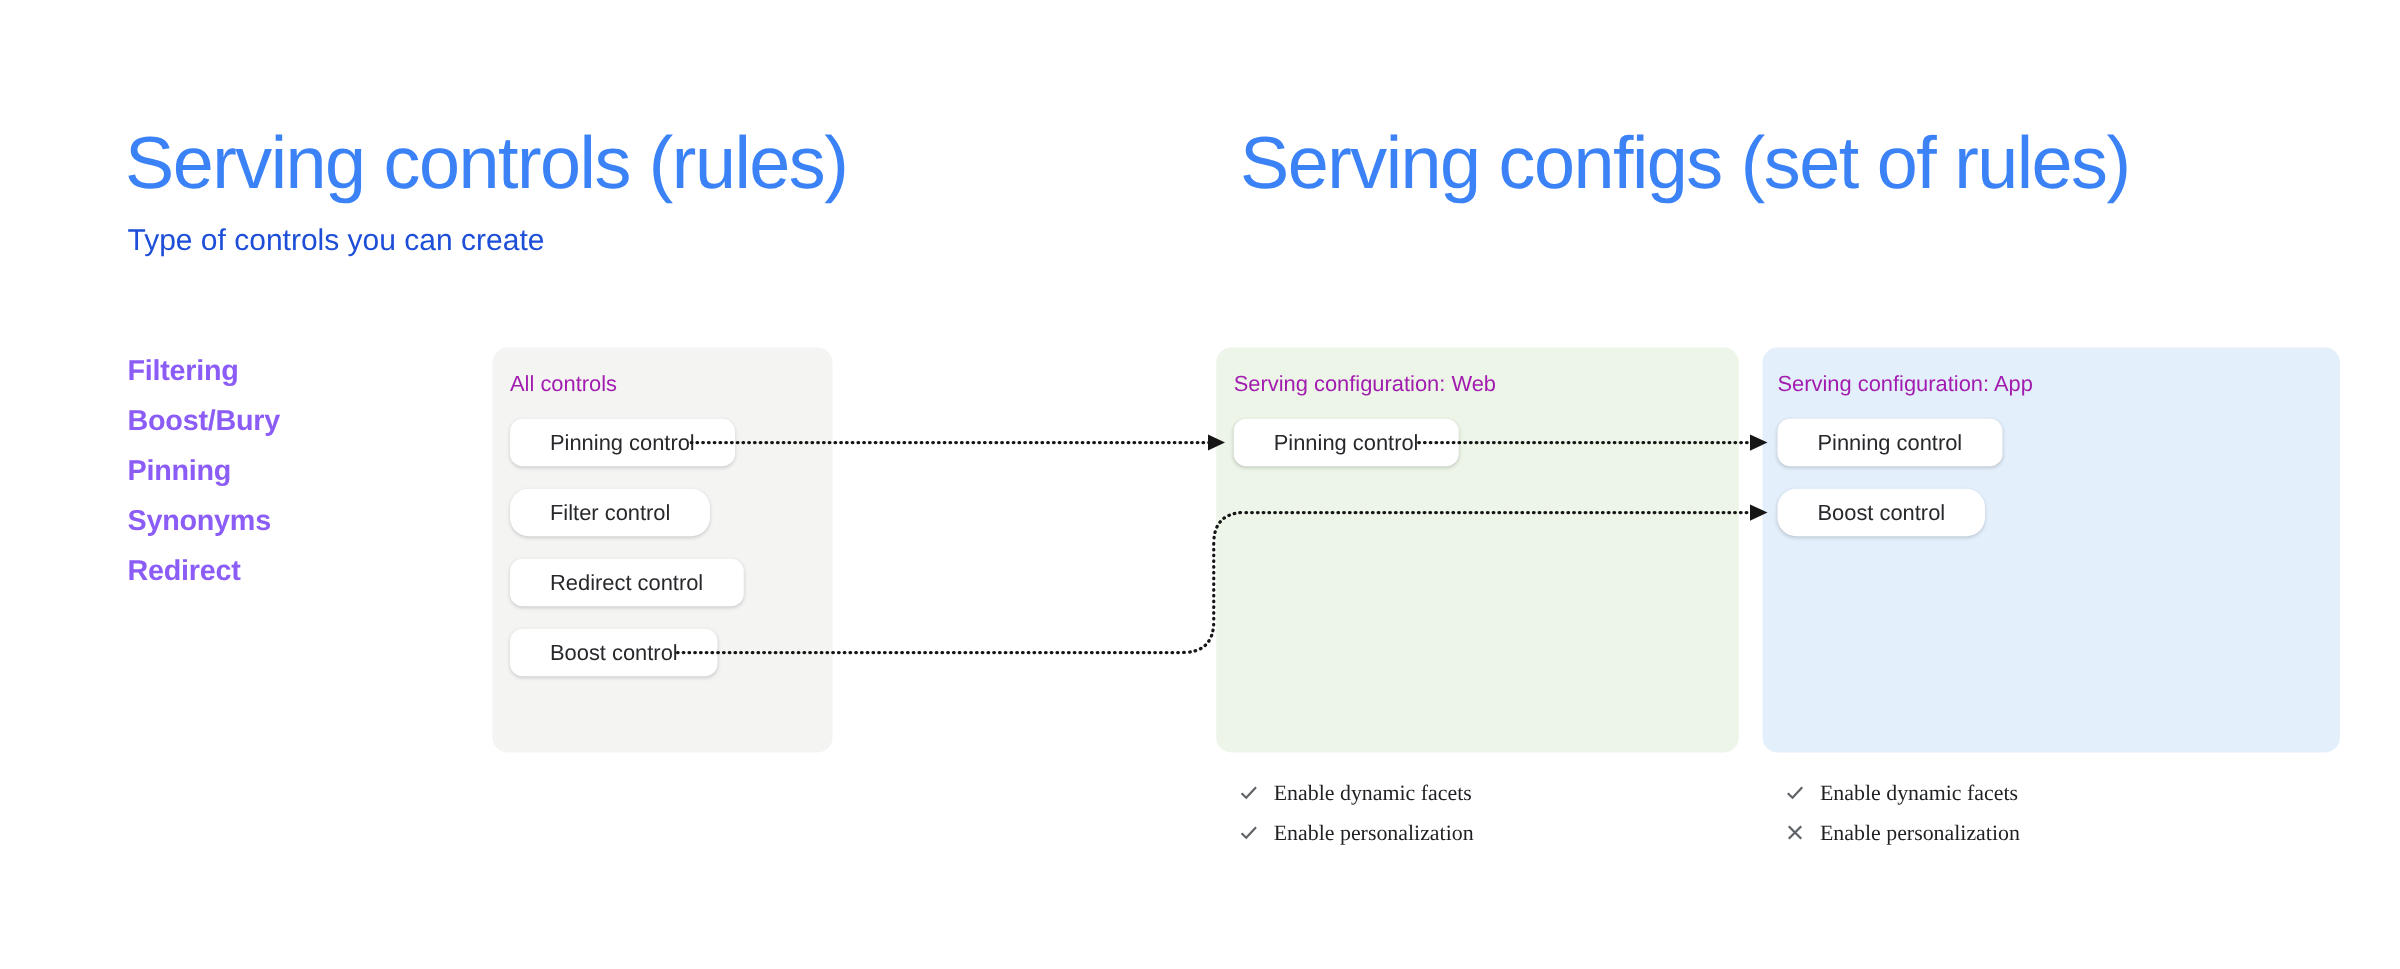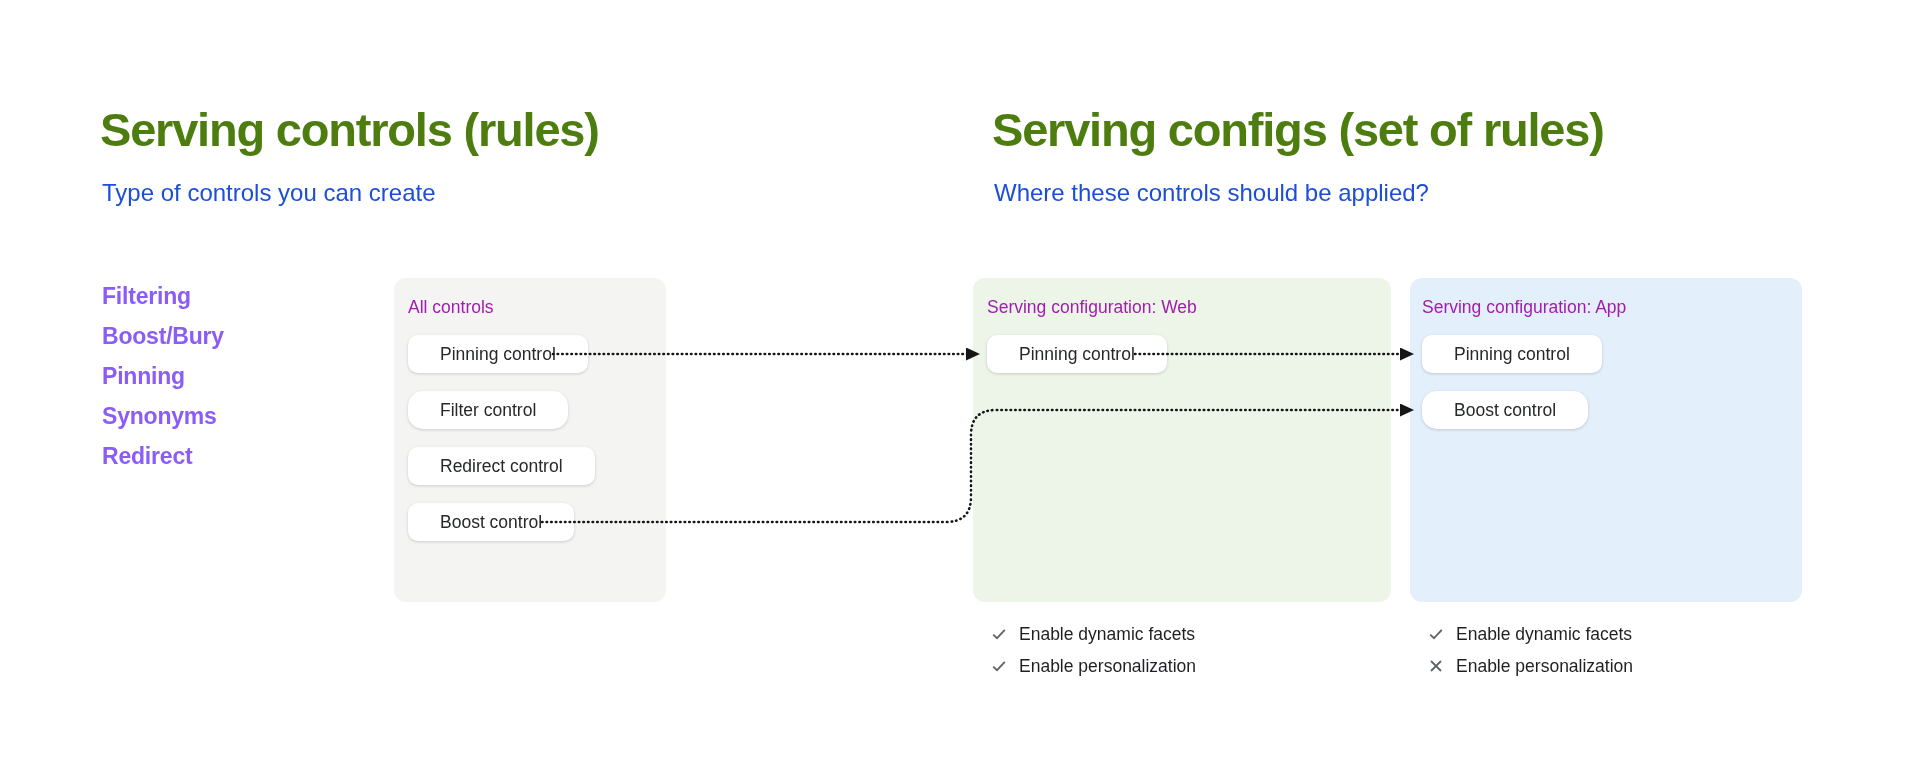--- a/index.html
+++ b/index.html
@@ -4,39 +4,39 @@
 <style>
   * { margin:0; padding:0; box-sizing:border-box; }
   html,body { background:#ffffff; }
   #canvas {
     position:relative; width:1920px; height:775px; overflow:hidden;
     background:#ffffff;
     font-family:"Liberation Sans", sans-serif;
     color:#202124;
   }
   
-  .big-title { position:absolute; font-size:47px; line-height:58px; font-weight:700;
-               letter-spacing:-1.2px; color:#4d7c0f; white-space:nowrap; }
+  .big-title { position:absolute; font-size:59px; line-height:58px; font-weight:400;
+               letter-spacing:-1.2px; color:#3b82f6; white-space:nowrap; }
   .subtitle  { position:absolute; font-size:24px; line-height:31px; font-weight:400;
                color:#1d4ed8; white-space:nowrap;text-align:center; }
   #left-title  { left:100px; top:101px; }
   #left-sub    { left:102px; top:177px; }
   #right-title { left:992px; top:101px; }
   #right-sub   { left:994px; top:177px; }
 
   
   #control-type-list { position:absolute; left:102px; top:276px; list-style:none; }
   #control-type-list li { font-size:23px; line-height:40px; font-weight:700;
                           color:#8b5cf6; letter-spacing:-0.2px; }
 
   
   .panel { position:absolute; top:278px; height:324px; border-radius:12px; z-index:1; }
   #panel-all { left:394px;  width:272px; background:#f4f4f3; }
   #panel-web { left:973px;  width:418px; background:#ecf5e7; }
-  #panel-app { left:1410px; width:392px; background:#e3effb; }
+  #panel-app { left:1410px; width:462px; background:#e3effb; }
   .panel-title { position:absolute; top:19px; left:14px; font-size:17.5px;
                  color:#a21caf; white-space:nowrap; }
   #panel-app .panel-title { left:12px; }
 
   
   .chip { position:absolute; height:38px; line-height:38px; padding:0 32px;
           background:#ffffff; border-radius:10px; font-size:17.5px; color:#26282b;
           white-space:nowrap; box-shadow:0 1px 3px rgba(60,64,67,0.22); z-index:3; }
   .chip.r1 { top:57px;  }
   .chip.r2 { top:113px;border-radius:15px; }
@@ -47,37 +47,36 @@
 
   
   #flow-arrows { position:absolute; left:0; top:0; z-index:2; pointer-events:none; }
   .dotted { fill:none; stroke:#161616; stroke-width:2.6;
             stroke-dasharray:0.5 4.1; stroke-linecap:round; }
 
   
   .feature-list { position:absolute; top:618px; z-index:1; }
   #web-features { left:990px; }
   #app-features { left:1427px; }
-  .feature-row { display:flex; align-items:center; height:32px; gap:11px; }
+  .feature-row { display:flex; align-items:center; height:32px; gap:11px;font-family:Liberation Serif, serif; }
   .feature-icon { width:18px; height:18px; flex:0 0 18px; }
   .feature-icon svg { display:none; width:18px; height:18px; }
   .feature-icon.check-icon svg.glyph-check { display:block; }
   .feature-icon.x-icon svg.glyph-x { display:block; }
   .feature-label { font-size:17.5px; color:#1f2023; white-space:nowrap; }
 </style>
 </head>
 <body>
 
 <div id="canvas">
 
   <h1 class="big-title" id="left-title">Serving controls (rules)</h1>
   <div class="subtitle" id="left-sub">Type of controls you can create</div>
 
   <h1 class="big-title" id="right-title">Serving configs (set of rules)</h1>
-  <div class="subtitle" id="right-sub">Where these controls should be applied?</div>
 
   <ul id="control-type-list">
     <li>Filtering</li>
     <li>Boost/Bury</li>
     <li>Pinning</li>
     <li>Synonyms</li>
     <li>Redirect</li>
   </ul>
 
   <div class="panel" id="panel-all">

